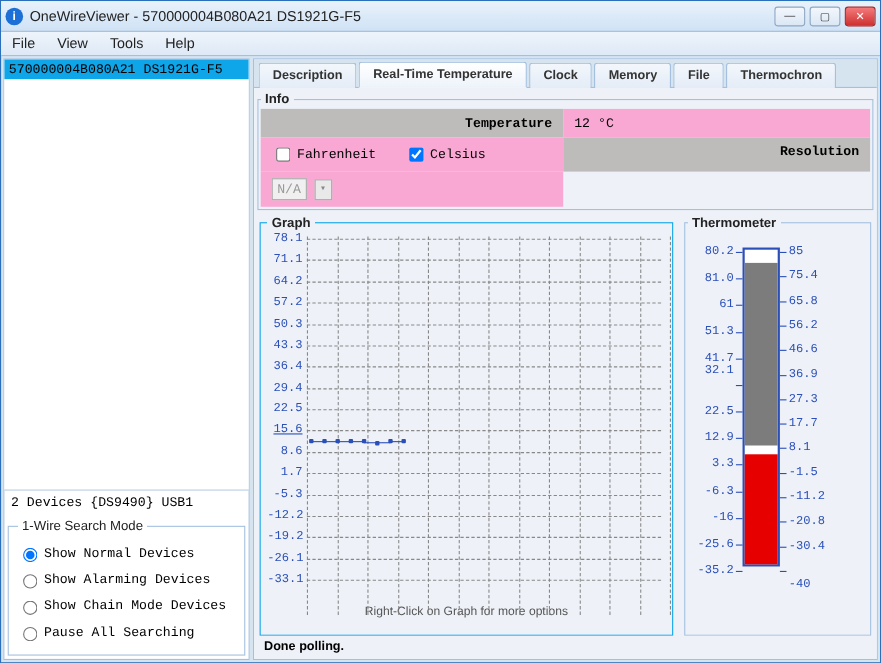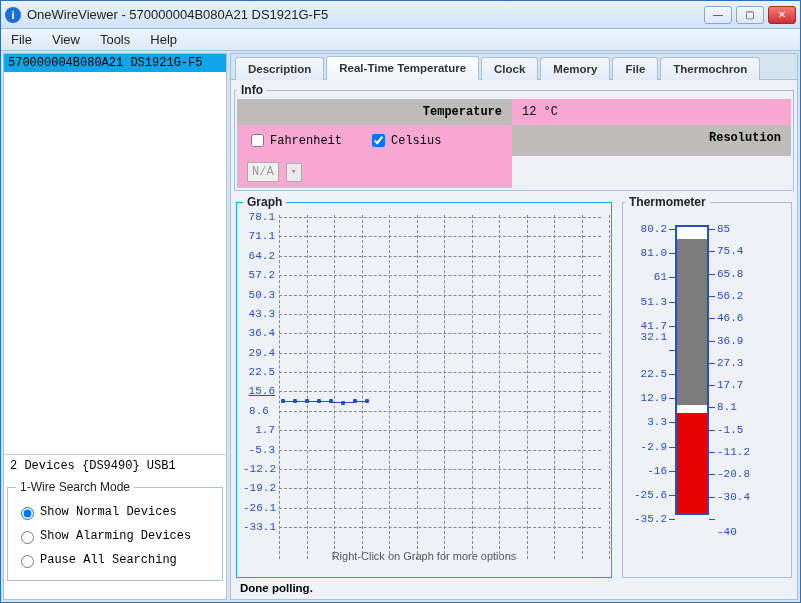--- a/index.html
+++ b/index.html
@@ -299,20 +299,24 @@
       <div class="status-row">2 Devices  {DS9490} USB1</div>
       <fieldset class="search-mode">
         <legend>1-Wire Search Mode</legend>
         <label class="radio-row">
           <input type="radio" name="sm" checked="" style="">
           <span>Show Normal Devices</span>
         </label>
         <label class="radio-row">
           <input type="radio" name="sm" style="">
           <span>Show Alarming Devices</span>
+        </label>
+        <label class="radio-row">
+          <input type="radio" name="sm" style="">
+          <span>Show Chain Mode Devices</span>
         </label>
         <label class="radio-row">
           <input type="radio" name="sm" style="">
           <span>Pause All Searching</span>
         </label>
       </fieldset>
     </div>
 
     <div class="main">
       <div class="tab-bar">
@@ -370,21 +374,21 @@
                 <div class="y-tick" style="top: 94.875px;">43.3</div>
                 <div class="gline" style="top: 100.875px;"></div>
                 <div class="y-tick" style="top: 114.25px;">36.4</div>
                 <div class="gline" style="top: 120.25px;"></div>
                 <div class="y-tick" style="top: 133.625px;">29.4</div>
                 <div class="gline" style="top: 139.625px;"></div>
                 <div class="y-tick" style="top: 153px;">22.5</div>
                 <div class="gline" style="top: 159px;"></div>
                 <div class="y-tick" style="top: 172.375px; text-decoration: underline;">15.6</div>
                 <div class="gline" style="top: 178.375px;"></div>
-                <div class="y-tick" style="top: 191.75px; text-align: center;">8.6</div>
+                <div class="y-tick" style="top: 191.75px;">8.6</div>
                 <div class="gline" style="top: 197.75px;"></div>
                 <div class="y-tick" style="top: 211.125px;">1.7</div>
                 <div class="gline" style="top: 217.125px;"></div>
                 <div class="y-tick" style="top: 230.5px;">-5.3</div>
                 <div class="gline" style="top: 236.5px;"></div>
                 <div class="y-tick" style="top: 249.875px;">-12.2</div>
                 <div class="gline" style="top: 255.875px;"></div>
                 <div class="y-tick" style="top: 269.25px;">-19.2</div>
                 <div class="gline" style="top: 275.25px;"></div>
                 <div class="y-tick" style="top: 288.625px;">-26.1</div>
@@ -440,21 +444,21 @@
                 <div class="lt" style="top: 104.667px;">41.7</div>
                 <div class="tick-l" style="top: 110.667px;"></div>
                 <div class="lt" style="top: 116px;">32.1</div>
                 <div class="tick-l" style="top: 134.833px;"></div>
                 <div class="lt" style="top: 153px;">22.5</div>
                 <div class="tick-l" style="top: 159px;"></div>
                 <div class="lt" style="top: 177.167px;">12.9</div>
                 <div class="tick-l" style="top: 183.167px;"></div>
                 <div class="lt" style="top: 201.333px;">3.3</div>
                 <div class="tick-l" style="top: 207.333px;"></div>
-                <div class="lt" style="top: 225.5px;">-2.9</div>
+                <div class="lt" style="top: 225.5px;">-6.3</div>
                 <div class="tick-l" style="top: 231.5px;"></div>
                 <div class="lt" style="top: 249.667px;">-16</div>
                 <div class="tick-l" style="top: 255.667px;"></div>
                 <div class="lt" style="top: 273.833px;">-25.6</div>
                 <div class="tick-l" style="top: 279.833px;"></div>
                 <div class="lt" style="top: 298px;">-35.2</div>
                 <div class="tick-l" style="top: 304px;"></div>
                 <div class="rt" style="top: 8px;">85</div>
                 <div class="tick-r" style="top: 14px;"></div>
                 <div class="rt" style="top: 30.3077px;">75.4</div>

